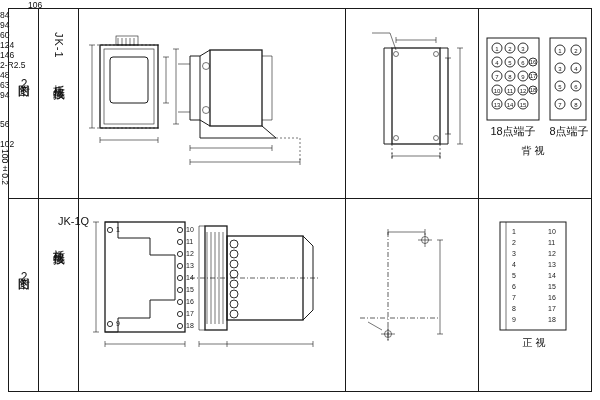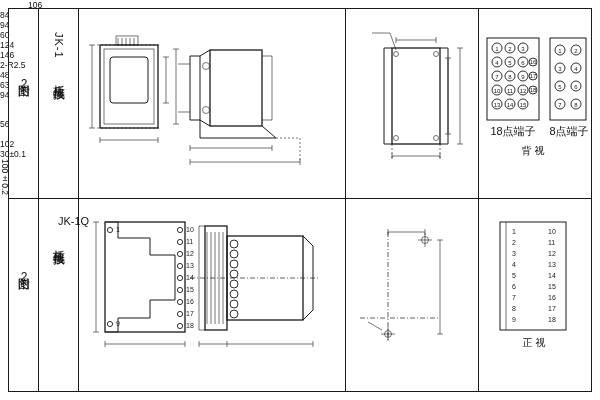--- a/index.html
+++ b/index.html
@@ -242,21 +242,20 @@
 
     <path class="thin" d="M382,330 L368,322"></path>
 
     <rect class="st" x="500" y="222" width="66" height="108"></rect>
     <path class="thin" d="M506,222 L506,330"></path>
   </svg>
 
   <div class="dim" style="left:84px;top:268px;transform:rotate(-90deg);">118</div>
   <div class="dim" style="left:136px;top:346px;">102</div>
 
-  <div class="dim" style="left:386px;top:218px;">30±0.1</div>
   <div class="dim" style="left:441px;top:262px;writing-mode:vertical-rl;">100±0.2</div>
 
   <div class="cap" style="left:505px;top:336px;width:58px;font-size:10px;">正   视</div>
 
   <svg width="600" height="400">
     <text class="numb" x="116" y="232">1</text>
     <text class="numb" x="116" y="326">9</text>
     <text class="numb" x="186" y="232">10</text>
     <text class="numb" x="186" y="244">11</text>
     <text class="numb" x="186" y="256">12</text>

